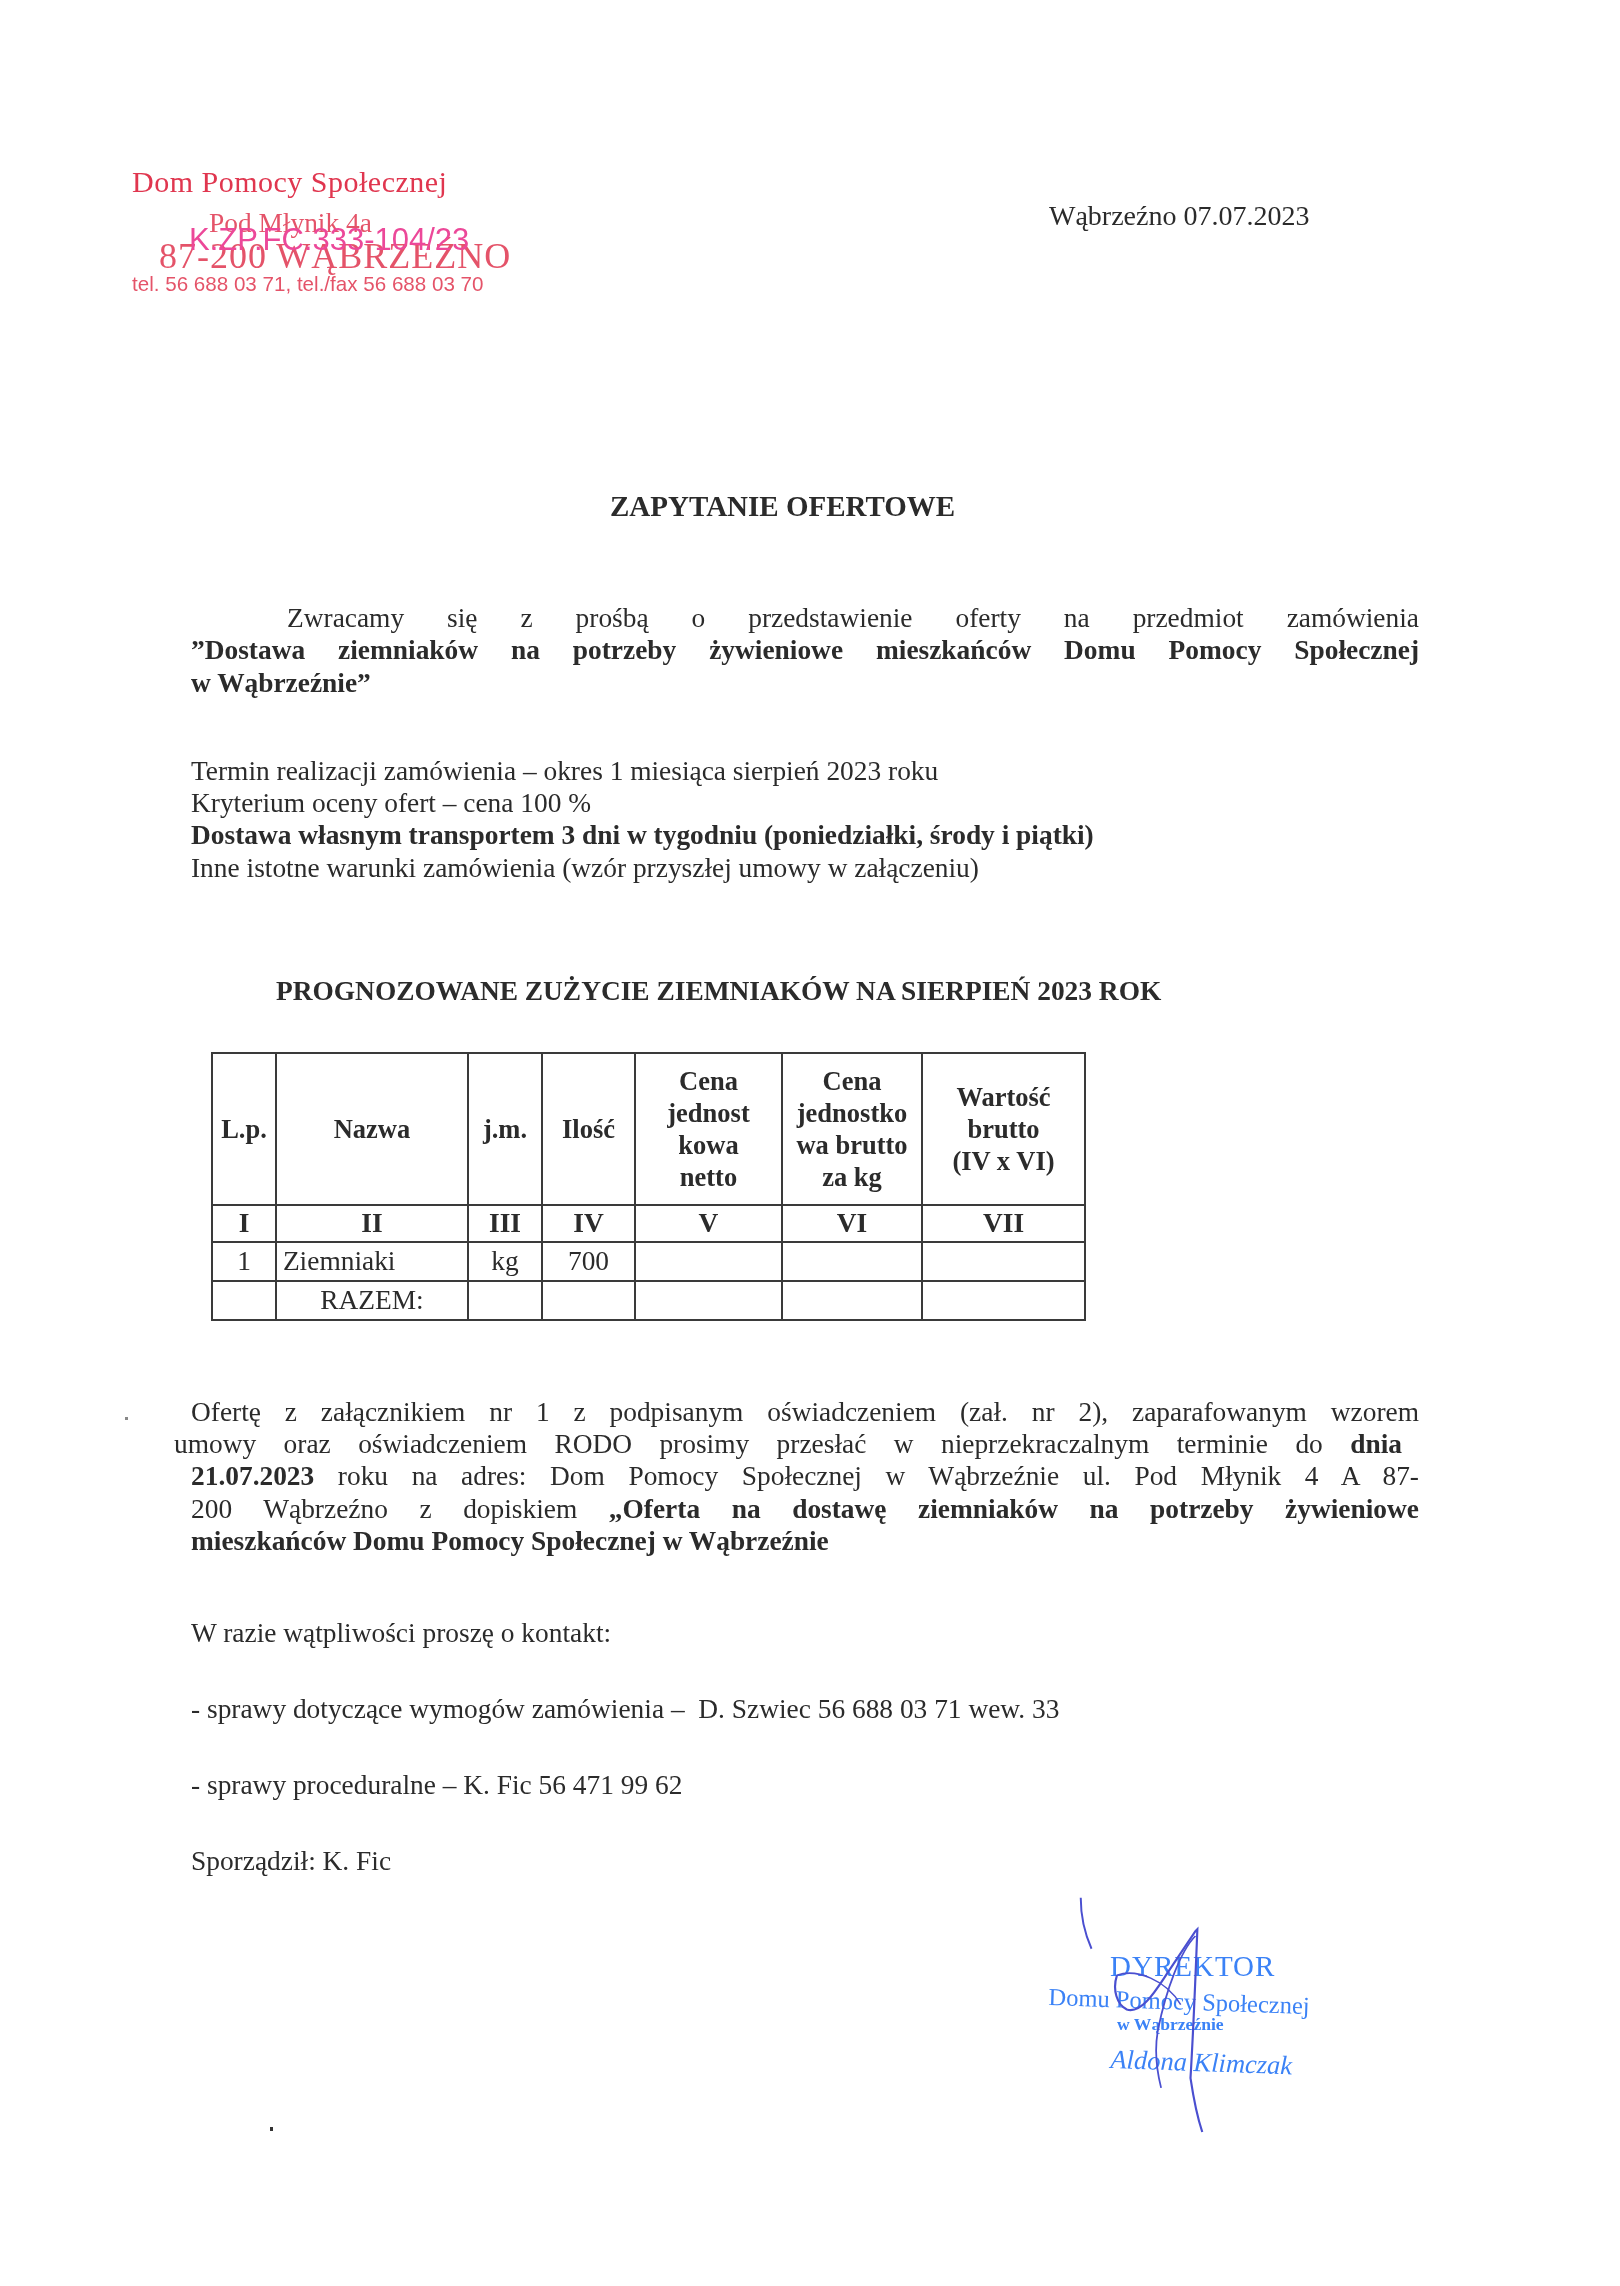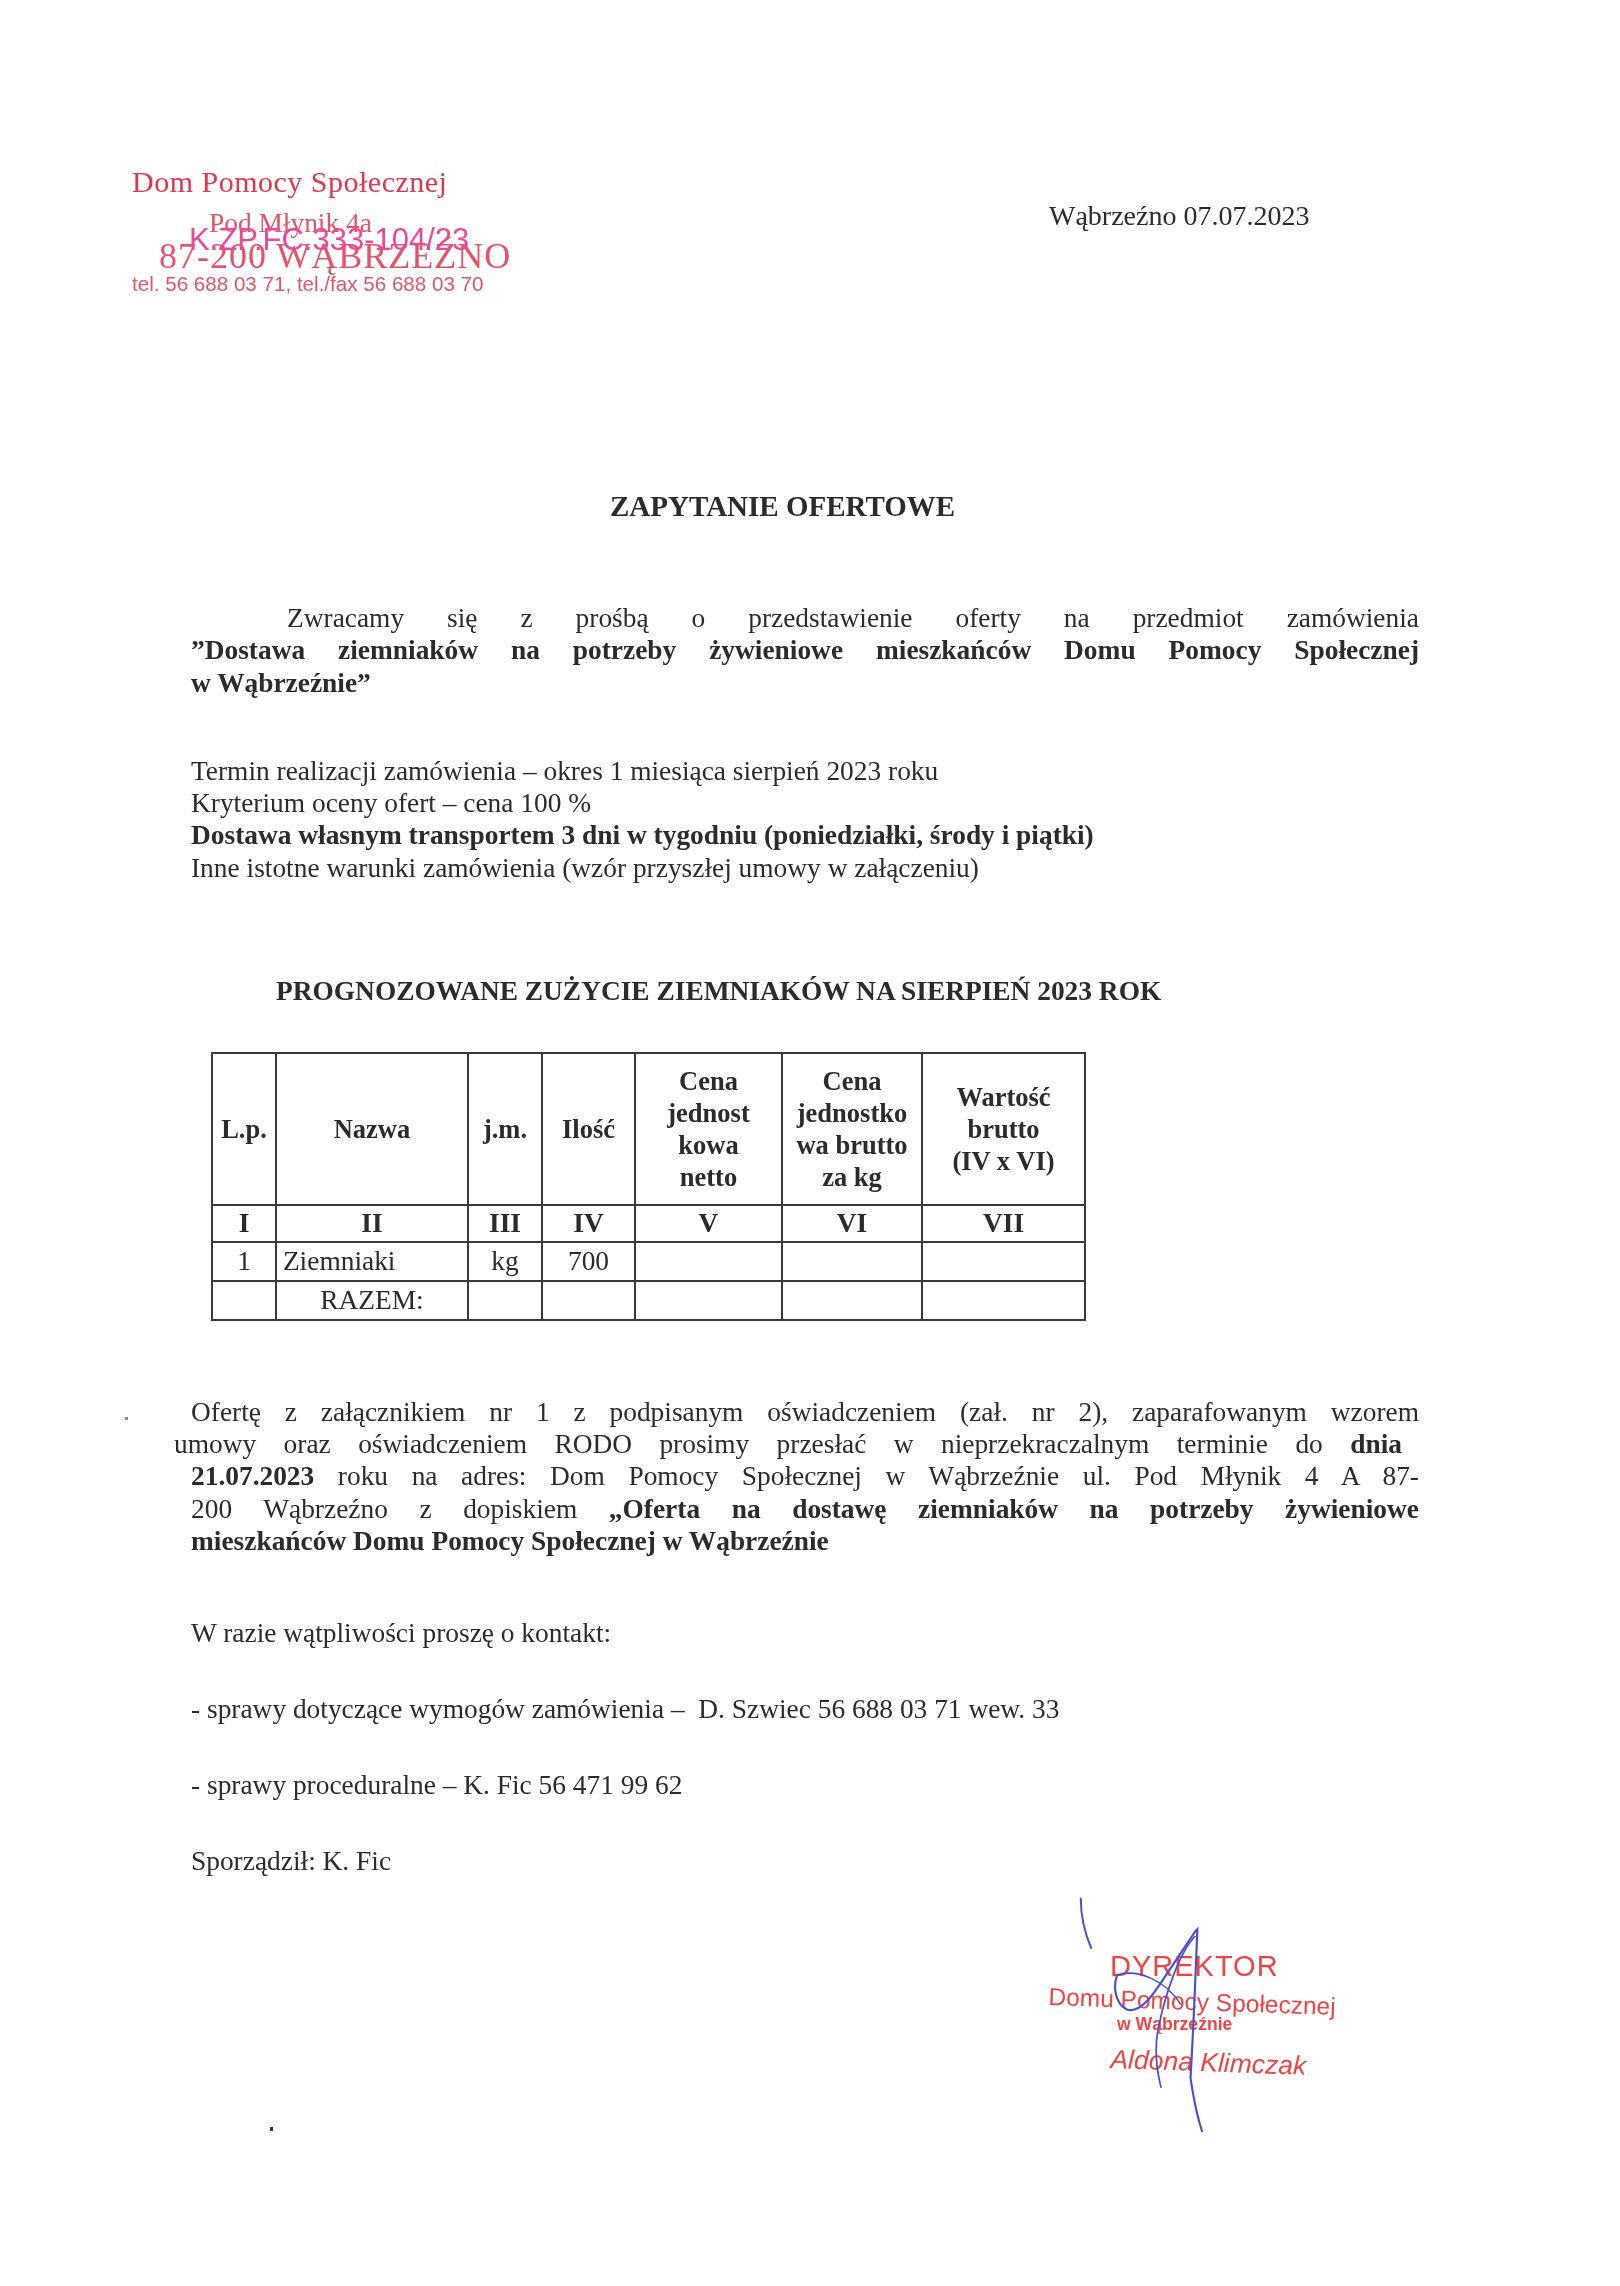--- a/index.html
+++ b/index.html
@@ -1,20 +1,20 @@
 <!DOCTYPE html>
 <html><head>
 <meta charset="utf-8">
 <style>
   html, body { margin: 0; padding: 0; background: #ffffff; }
   body { width: 1620px; height: 2287px; position: relative; overflow: hidden;
          font-family: "Liberation Serif", "DejaVu Serif", serif; color: #2b2b2b; }
   .abs { position: absolute; white-space: nowrap; }
   .stamp { color: #e0364f; font-family: "Liberation Serif", serif; padding-left: 40px; }
-  .stamp-sans { color: #ef4444; font-family: Liberation Sans, sans-serif; }
+  .stamp-sans { color: #3b82f6; font-family: Liberation Serif, serif; }
   .txt { font-size: 27.4px; line-height: 32px; }
   .bold { font-weight: bold; }
   .justify { text-align: justify; text-align-last: justify; }
   table.grid { position: absolute; left: 211px; top: 1052px; border-collapse: collapse;
                font-family: "Liberation Serif", serif; color: #2b2b2b; }
   table.grid td, table.grid th { border: 2px solid #3a3a3a; padding: 0; text-align: center; vertical-align: middle; }
   table.grid th { font-weight: bold; font-size: 26.5px; line-height: 32px; }
   table.grid td { font-size: 27.4px; line-height: 35px; }
   table.grid .roman { font-weight: bold; font-size: 27.4px; height: 35px; }
   table.grid .left { text-align: left; padding-left: 5.9px; }

